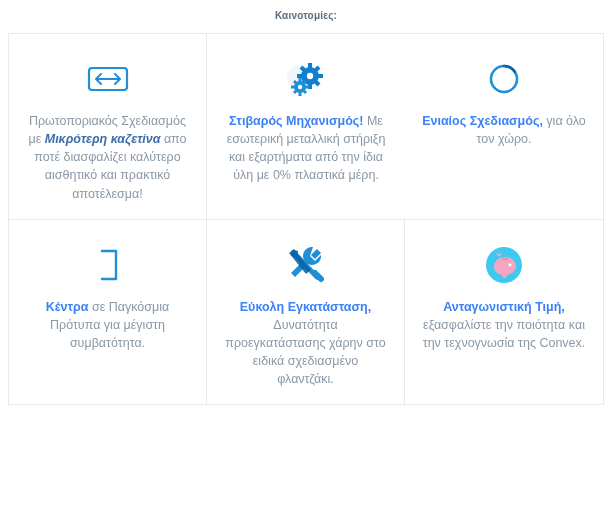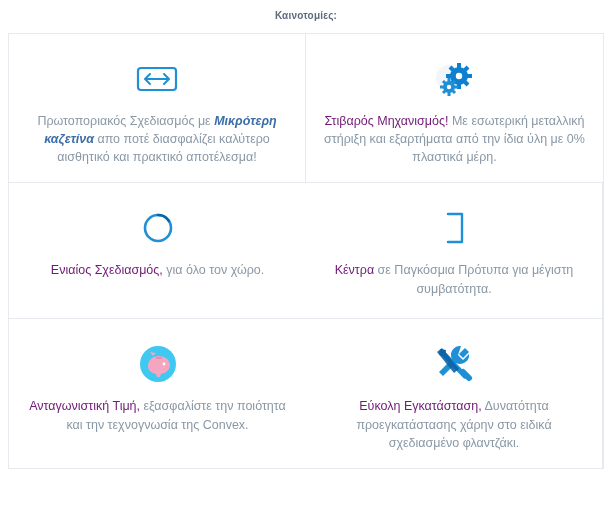--- a/index.html
+++ b/index.html
@@ -27,21 +27,21 @@
     font-weight: bold;
     color: #5b6b7b;
     padding: 10px 0 12px 0;
     letter-spacing: 0.2px;
   }
   .grid {
     margin: 0 8px;
     border: 1px solid #e6e9ee;
     border-bottom: none;
     display: grid;
-    grid-template-columns: 1fr 1fr;
+    grid-template-columns: 1fr 1fr 1fr;
     background: #fff;
   }
   .cell {
     box-sizing: border-box;
     border-bottom: 1px solid #e6e9ee;
     padding: 18px 16px 16px 16px;
     min-height: 136px;
     display: flex;
     flex-direction: column;
     align-items: center;
@@ -57,22 +57,22 @@
     justify-content: center;
     margin-bottom: 6px;
   }
   .cell-text {
     font-size: 12.5px;
     line-height: 1.45;
     text-align: center;
     color: #8a98a6;
   }
   .hl {
-    color: #701a75;
-    font-weight: normal;
+    color: #3b82f6;
+    font-weight: bold;
   }
   .hl-it {
     color: #3d6ea8;
     font-weight: bold;
     font-style: italic;
   }
   svg { display: block; }
 </style>
 </head>
 <body>
@@ -144,48 +144,48 @@
       <div class="cell-icon">
         <svg width="40" height="44" viewBox="0 0 40 44">
           <path d="M14 8 H28 V36 H14" fill="none" stroke="#1f8fd6" stroke-width="2.4" stroke-linecap="round" stroke-linejoin="round"></path>
         </svg>
       </div>
       <div class="cell-text">
         <span></span><span class="hl">Κέντρα</span><span> σε Παγκόσμια Πρότυπα για μέγιστη συμβατότητα.</span>
       </div>
     </div>
 
-    <div class="cell">
-      <div class="cell-icon">
-        <svg width="48" height="48" viewBox="0 0 48 48">
-          <circle cx="24" cy="24" r="18" fill="#3fc8f0"></circle>
-          <path d="M14 26 c0 -6 5 -10 11 -10 c6 0 11 4 11 9 c0 5 -4 8 -9 9 l-1 3 h-3 l-1 -3 c-5 -1 -8 -4 -8 -8 z" fill="#f4a6c0"></path>
-          <path d="M19 16 l-3 -4 l6 1 z" fill="#f4a6c0"></path>
-          <circle cx="30" cy="24" r="1.4" fill="#ffffff"></circle>
-          <rect x="22" y="17" width="6" height="1.8" rx="0.9" fill="#e58aa8"></rect>
-        </svg>
-      </div>
-      <div class="cell-text">
-        <span></span><span class="hl">Ανταγωνιστική Τιμή,</span><span> εξασφαλίστε την ποιότητα και την τεχνογνωσία της Convex.</span>
-      </div>
-    </div>
-
     <div class="cell left">
       <div class="cell-icon">
         <svg width="54" height="48" viewBox="0 0 54 48">
           <g stroke="#1f8fd6" stroke-width="5" stroke-linecap="round">
             <line x1="15" y1="12" x2="38" y2="36"></line>
           </g>
           <path d="M38 8 l-6 6 4 4 6 -6 z" fill="#1f8fd6"></path>
           <path d="M36 32 l6 6" stroke="#1f8fd6" stroke-width="6" stroke-linecap="round"></path>
           <path d="M13 9 l6 1 -1 6 -6 -1 z" fill="#0b63a8"></path>
           <path d="M38 10 a8 8 0 1 0 -8 10 l-14 14 5 5 14 -14 a8 8 0 0 0 3 -15 z" fill="#1f8fd6" opacity="0.0"></path>
           <path d="M34 6 a9 9 0 0 0 -9 13 l-13 13 4 4 13 -13 a9 9 0 0 0 13 -9 l-6 6 -5 -5 z" fill="#1f8fd6"></path>
           <path d="M15 8 l-5 4 17 21 5 -4 z" fill="#0b63a8" opacity="0.9"></path>
         </svg>
       </div>
       <div class="cell-text">
         <span></span><span class="hl">Εύκολη Εγκατάσταση,</span><span> Δυνατότητα προεγκατάστασης χάρην στο ειδικά σχεδιασμένο φλαντζάκι.</span>
       </div>
     </div>
 
+    <div class="cell">
+      <div class="cell-icon">
+        <svg width="48" height="48" viewBox="0 0 48 48">
+          <circle cx="24" cy="24" r="18" fill="#3fc8f0"></circle>
+          <path d="M14 26 c0 -6 5 -10 11 -10 c6 0 11 4 11 9 c0 5 -4 8 -9 9 l-1 3 h-3 l-1 -3 c-5 -1 -8 -4 -8 -8 z" fill="#f4a6c0"></path>
+          <path d="M19 16 l-3 -4 l6 1 z" fill="#f4a6c0"></path>
+          <circle cx="30" cy="24" r="1.4" fill="#ffffff"></circle>
+          <rect x="22" y="17" width="6" height="1.8" rx="0.9" fill="#e58aa8"></rect>
+        </svg>
+      </div>
+      <div class="cell-text">
+        <span></span><span class="hl">Ανταγωνιστική Τιμή,</span><span> εξασφαλίστε την ποιότητα και την τεχνογνωσία της Convex.</span>
+      </div>
+    </div>
+
   </div>
 </div>
 
 </body></html>

